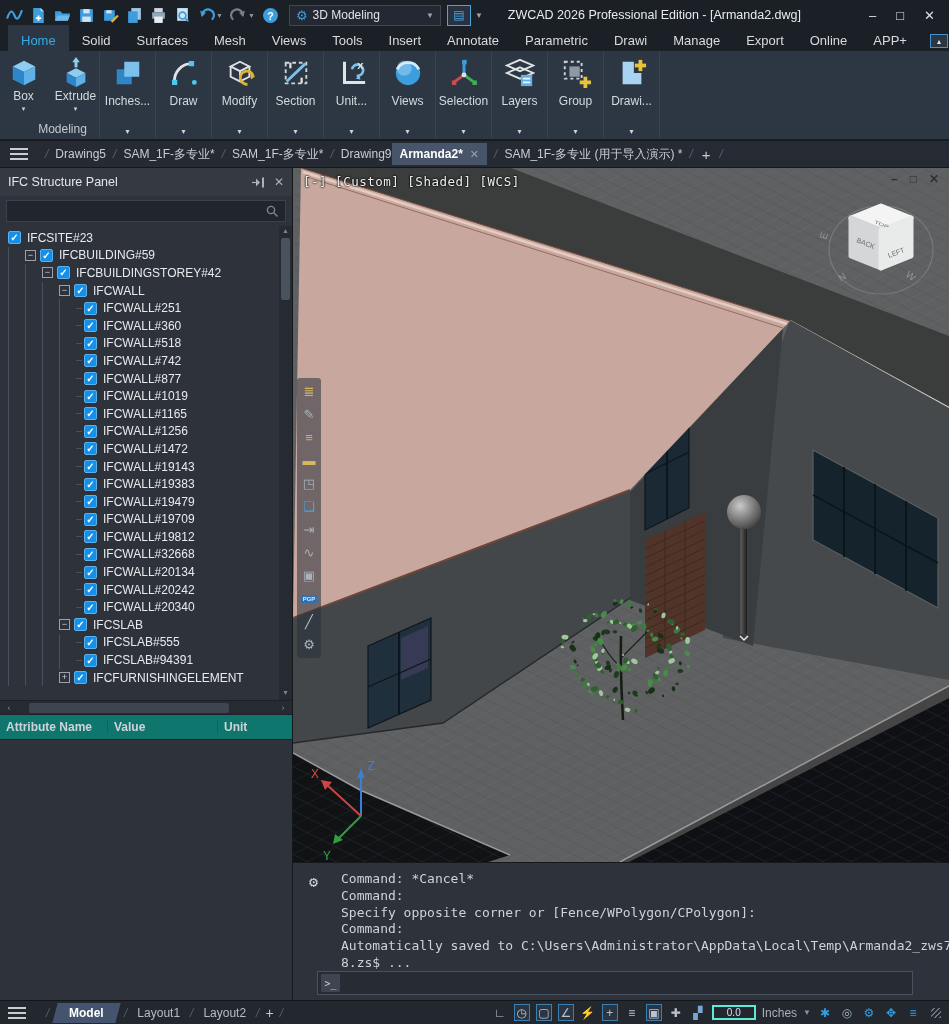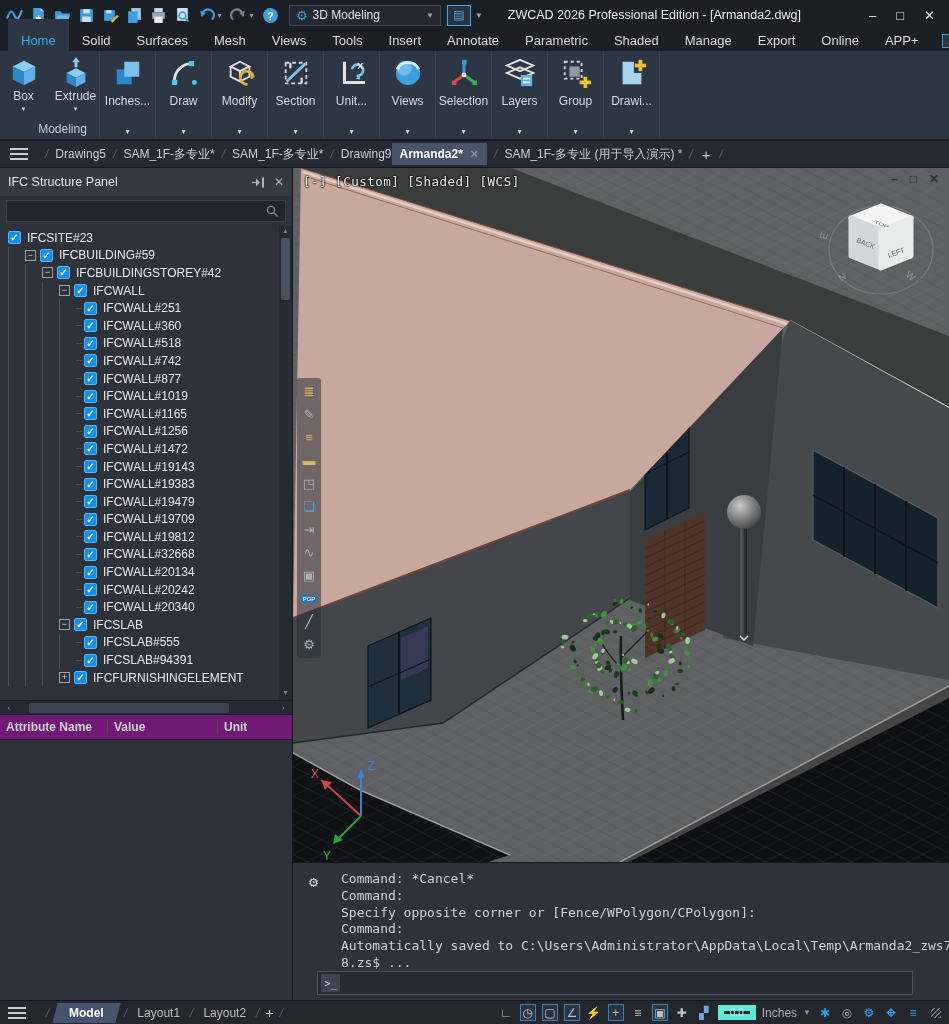--- a/index.html
+++ b/index.html
@@ -18,21 +18,21 @@
   .ws-combo .caret { margin-left:auto; color:#9aa2ac; font-size:8px; }
   .toolbox-btn { width:24px; height:21px; margin-left:6px; border:1px solid #4aa3e0; background:#283241;
     display:flex; align-items:center; justify-content:center; color:#4da4dd; font-size:12px; }
   .tb-caret { color:#9aa2ac; font-size:8px; margin-left:4px; }
   .win-title { font-size:12.5px; color:#e8ebee; margin-left:25px; white-space:nowrap; }
   .winbtns { margin-left:auto; display:flex; gap:20px; padding-right:8px; color:#dfe3e7; font-size:13px; }
   .winbtns span { cursor:default; }
 
   
   .ribbontabs { height:21px; display:flex; align-items:flex-end; background:#1b1f26; padding-left:8px; font-size:13px; }
-  .rtab { padding:14px 13px 3px; color:#d8dbdf; cursor:default; }
+  .rtab { padding:8px 13px 3px; color:#d8dbdf; cursor:default; }
   .rtab.active { background:#2d3743; color:#35aae6; }
   .rtab-extra { display:flex; align-items:center; gap:4px; margin-left:10px; padding-bottom:3px; }
   .rtab-extra .bx { width:18px; height:14px; background:#2c3542; border:1px solid #4a90c8; color:#dfe3e7;
     font-size:8px; display:flex; align-items:center; justify-content:center; }
 
   
   .ribbon { height:90px; background:#2d3743; display:flex; border-bottom:2px solid #171b21; }
   .rpanel { width:56px; border-right:1px solid #3a4450; display:flex; flex-direction:column; align-items:center; padding-top:5px; position:relative; }
   .rpanel .bigicon { height:34px; display:flex; align-items:center; justify-content:center; }
   .rpanel .plabel { font-size:12px; color:#d5d9de; margin-top:4px; white-space:nowrap; }
@@ -69,21 +69,21 @@
   .trow .hln { width:6px; height:1px; background:#49515b; flex:none; margin-right:2px; }
   .trow .cb { width:13px; height:13px; background:#1590e8; border:1px solid #5ab1ef; border-radius:2px; color:#fff; font-size:10px; line-height:11px; text-align:center; font-weight:bold; flex:none; margin-right:6px; }
   .vscroll { position:absolute; right:0; top:0; bottom:0; width:13px; background:#262a31; display:flex; flex-direction:column; align-items:center; }
   .vscroll .ar { color:#7b838d; font-size:8px; height:12px; }
   .vscroll .thumb { width:9px; height:62px; background:#4a525e; border-radius:2px; }
   .vscroll .sp { flex:1; }
   .hscroll { height:14px; background:#262a31; display:flex; align-items:center; padding:0 3px; border-top:1px solid #1d2127; }
   .hscroll .ar { color:#7b838d; font-size:9px; width:12px; text-align:center; }
   .hscroll .track { flex:1; height:10px; position:relative; }
   .hscroll .thumb { position:absolute; left:14px; width:200px; top:0; height:10px; background:#3e4550; border-radius:2px; }
-  .attr-head { height:26px; background:#701a75; display:flex; align-items:center; font-size:12px; font-weight:bold; color:#cfd3d9; border-top:1px solid #1d2127; border-bottom:1px solid #1d2127; }
+  .attr-head { height:26px; background:#0f766e; display:flex; align-items:center; font-size:12px; font-weight:bold; color:#cfd3d9; border-top:1px solid #1d2127; border-bottom:1px solid #1d2127; }
   .attr-head .c1 { width:108px; padding-left:6px; border-right:1px solid #454b55; }
   .attr-head .c2 { width:110px; padding-left:6px; border-right:1px solid #454b55; }
   .attr-head .c3 { flex:1; padding-left:6px; }
   .attr-body { flex:1; background:#2e323a; }
 
   
   .rightcol { flex:1; display:flex; flex-direction:column; }
   .viewport { position:relative; width:656px; height:694px; background:#5f6062; }
   .vp-label { position:absolute; top:6px; left:10px; font-family:"DejaVu Sans Mono", monospace; font-size:12.5px; color:#f0f0f0; text-shadow:0 0 2px #000, 0 0 2px #000; letter-spacing:0.5px; }
   .vp-winbtns { position:absolute; top:4px; right:10px; display:flex; gap:12px; color:#2e3235; font-size:12px; font-weight:bold; }
@@ -102,21 +102,21 @@
   .statusbar { height:24px; background:#23272e; display:flex; align-items:center; padding:0 8px; font-size:12px; border-top:1px solid #12151a; }
   .statusbar .hamb { margin-right:14px; }
   .sslash { color:#555e6a; margin:0 6px; font-style:italic; }
   .ltab { color:#b6bcc4; padding:0 4px; }
   .ltab.active { background:#44546e; color:#ffffff; font-weight:bold; padding:3px 14px; transform:skewX(-15deg); }
   .ltab.active span { display:inline-block; transform:skewX(15deg); }
   .lplus { color:#c6cbd1; font-size:14px; }
   .sright { margin-left:auto; display:flex; align-items:center; gap:6px; }
   .sicon { min-width:16px; height:17px; display:flex; align-items:center; justify-content:center; font-size:12px; color:#a8b2bc; }
   .sicon.active { border:1px solid #3d7fb0; background:#2b3542; }
-  .badge { border:6px solid #5eead4; color:#cfe4f5; font-size:10px; padding:0 6px; height:15px; display:flex; align-items:center; }
+  .badge { border:2px solid #5eead4; color:#cfe4f5; font-size:10px; padding:0 13px; height:15px; display:flex; align-items:center; }
   .units { color:#a9b0b9; }
   .ucaret { color:#8a929c; font-size:8px; }
   .grip { width:10px; height:10px; background:repeating-linear-gradient(135deg, transparent 0 2px, #6a737e 2px 3.5px); margin-left:4px; }
 </style>
 </head>
 <body>
 
 <div id="app">
 
   <div class="titlebar">
@@ -215,21 +215,21 @@
   <div class="ribbontabs" id="ribbontabs">
       <span class="rtab active">Home</span>
       <span class="rtab">Solid</span>
       <span class="rtab">Surfaces</span>
       <span class="rtab">Mesh</span>
       <span class="rtab">Views</span>
       <span class="rtab">Tools</span>
       <span class="rtab">Insert</span>
       <span class="rtab">Annotate</span>
       <span class="rtab">Parametric</span>
-      <span class="rtab">Shaded</span>
+      <span class="rtab">Drawi</span>
       <span class="rtab">Manage</span>
       <span class="rtab">Export</span>
       <span class="rtab">Online</span>
       <span class="rtab">APP+</span>
       <span class="rtab-extra">
         <span class="bx">▴</span>
       </span>
     </div>
 
   <div class="ribbon">

